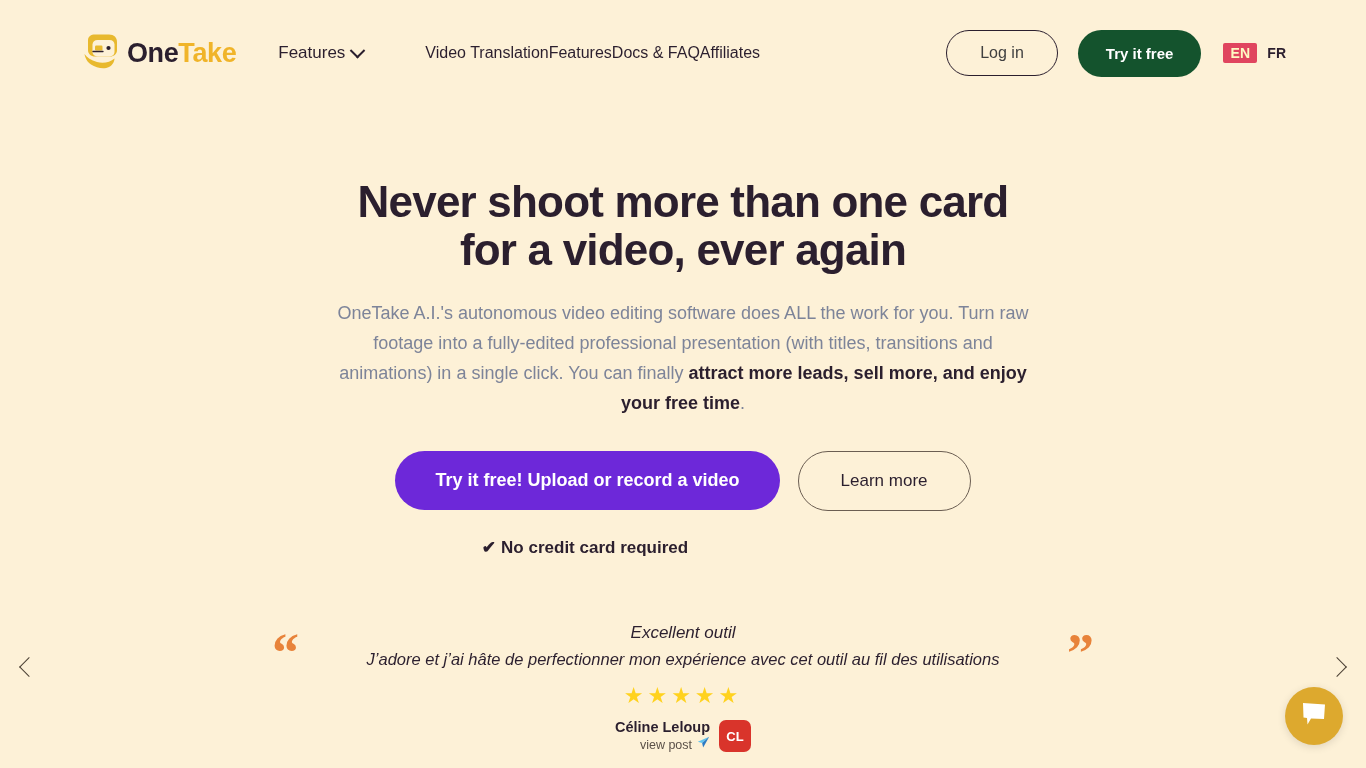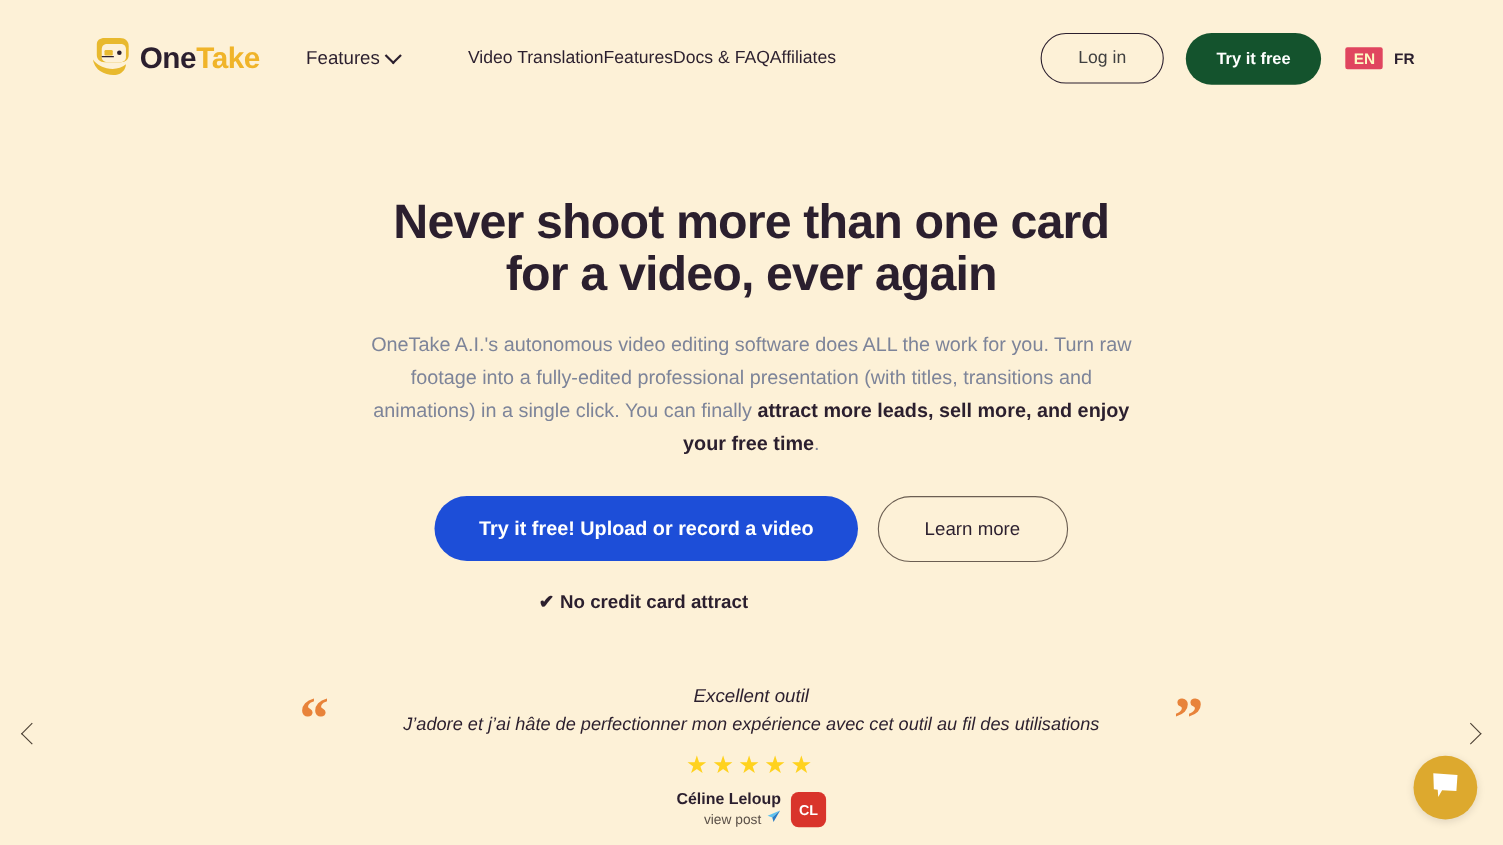--- a/index.html
+++ b/index.html
@@ -167,21 +167,21 @@
 
   .cta-row {
     margin-top: 33px;
     display: flex;
     justify-content: center;
     align-items: center;
     gap: 18px;
   }
 
   .btn-cta-primary {
-    background: #1d4ed8;
+    background: #6d28d9;
     color: #FFFFFF;
     border: none;
     border-radius: 999px;
     font-size: 18px;
     font-weight: 700;
     font-family: inherit;
     padding: 19px 40px;
     cursor: pointer;
     white-space: nowrap;
   }
@@ -383,21 +383,21 @@
     <span>Turn raw footage into a fully-edited professional presentation (with titles, transitions and animations) in a single click.</span>
     <span>You can finally </span><b>attract more leads, sell more, and enjoy your free time</b><span>.</span>
   </p>
 
   <div class="cta-row">
     <button class="btn-cta-primary">Try it free! Upload or record a video</button>
     <button class="btn-cta-secondary">Learn more</button>
   </div>
 
   <div class="no-card">
-    <span class="tick">✔</span><span>No credit card attract</span>
+    <span class="tick">✔</span><span>No credit card required</span>
   </div>
 </main>
 
 <section class="testimonial-wrap">
 
   <div class="carousel-arrow prev">
     <span class="arrow-glyph"></span>
   </div>
 
   <span class="quote-mark quote-open">“</span>

